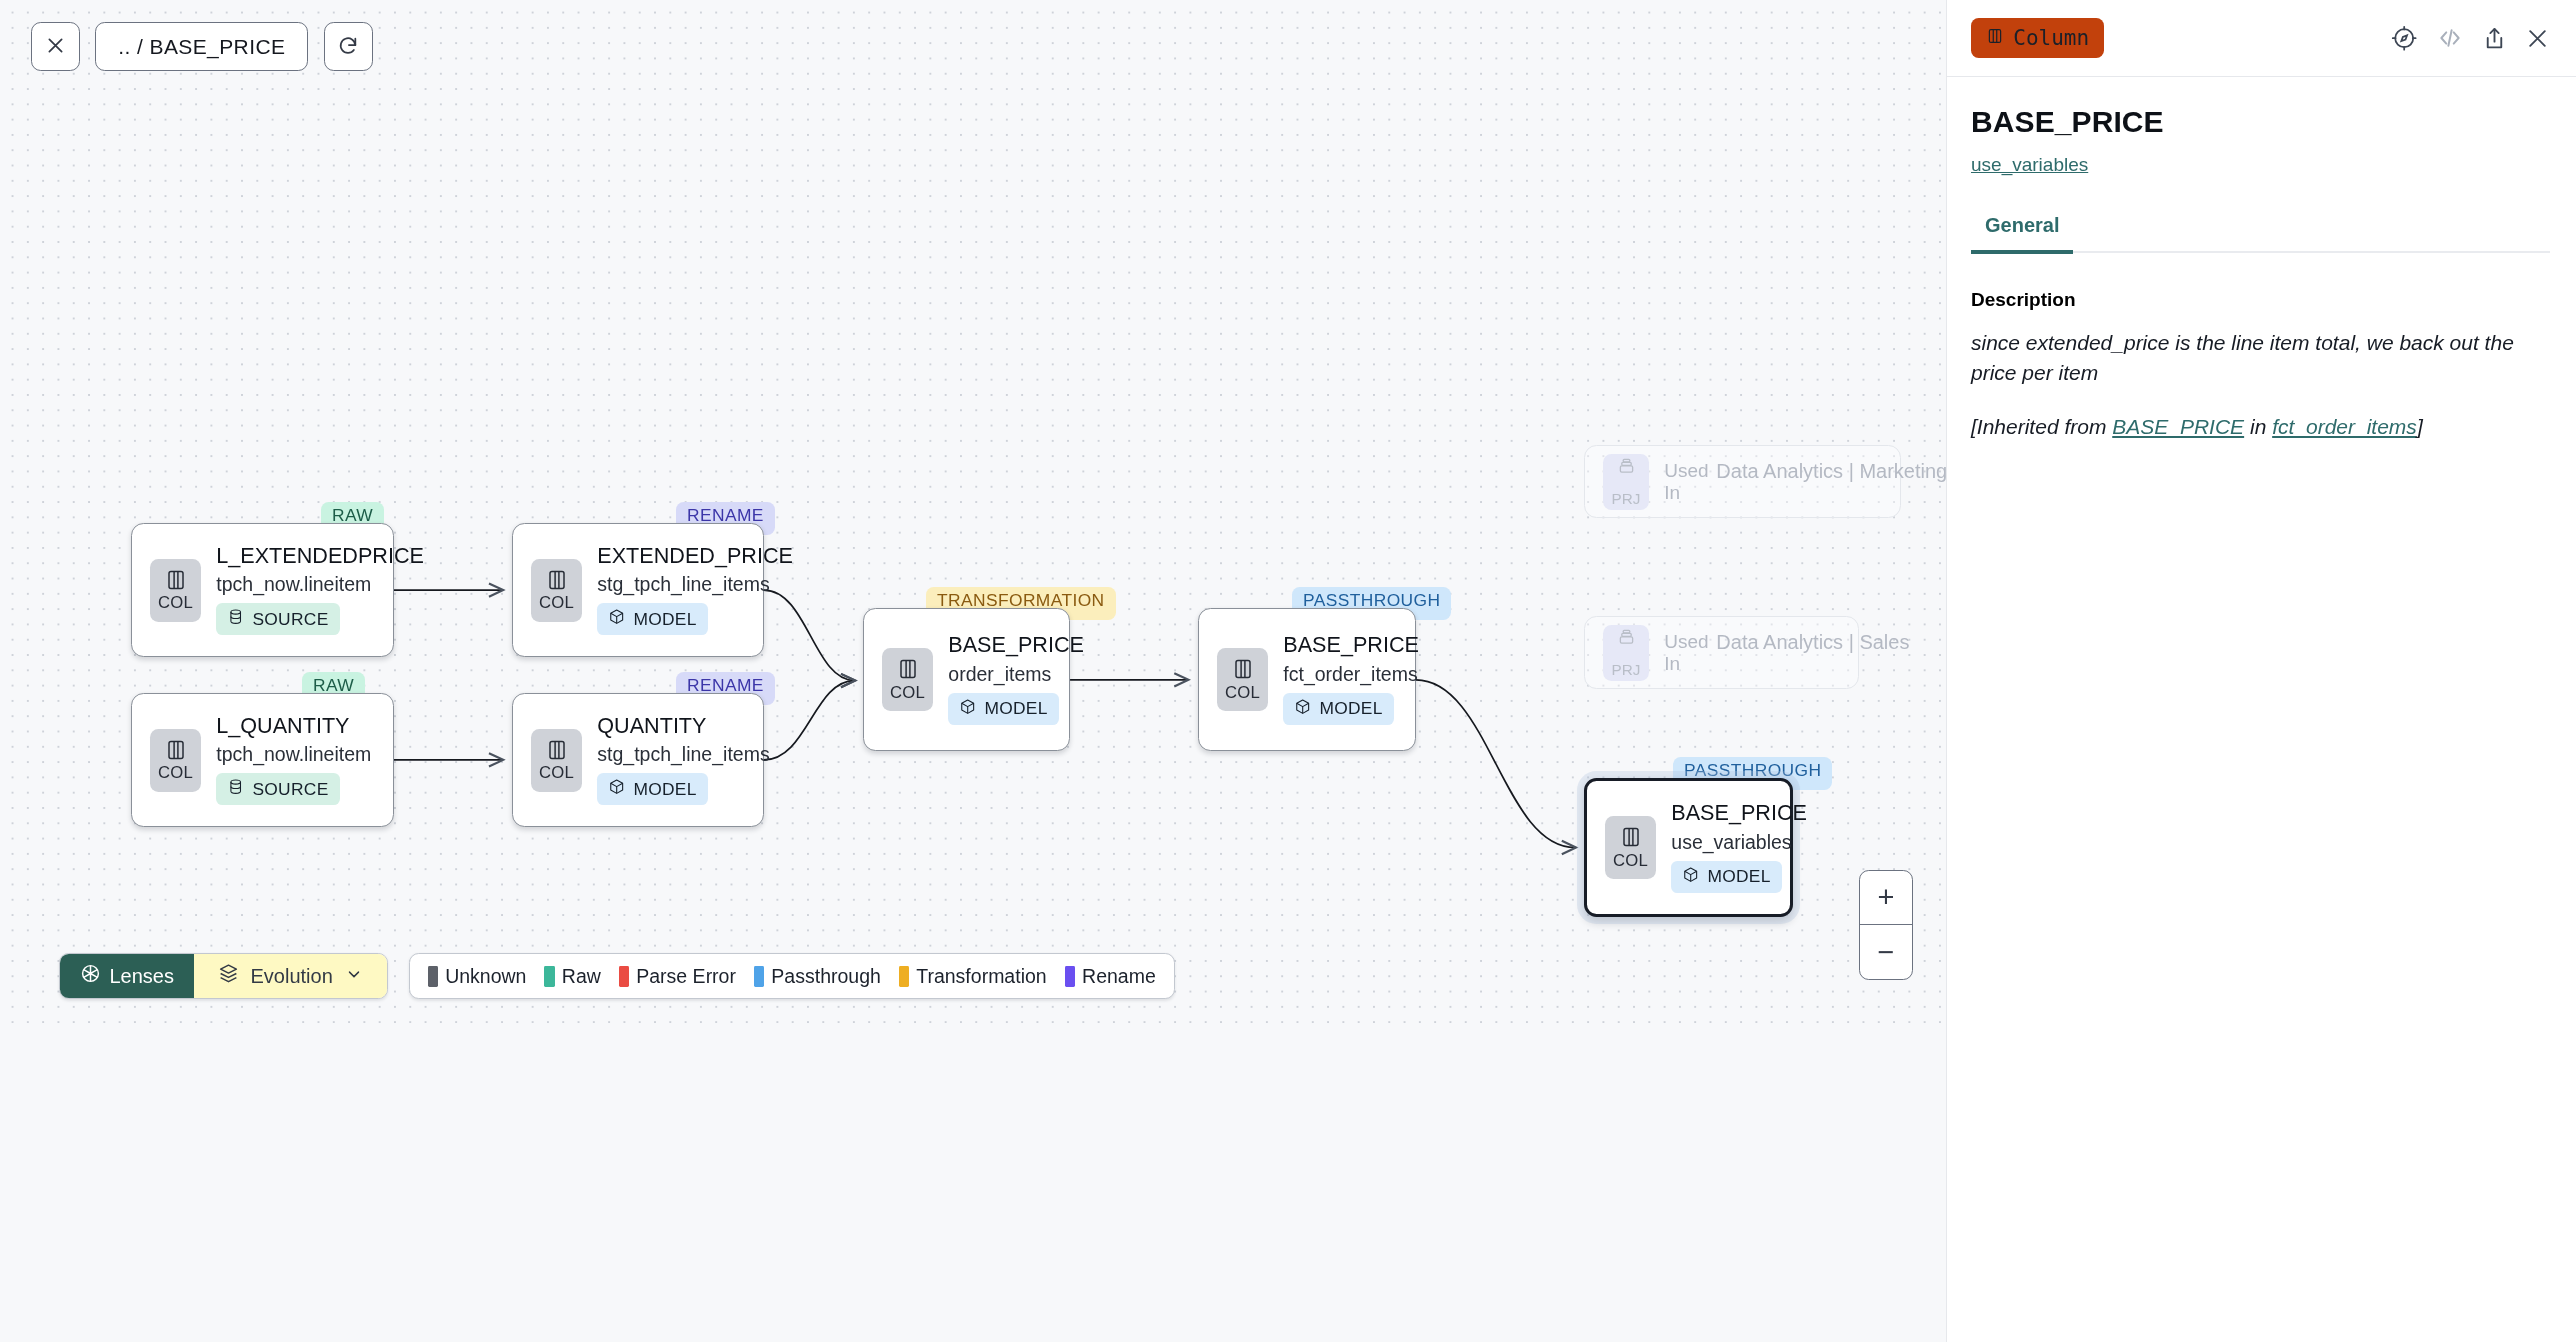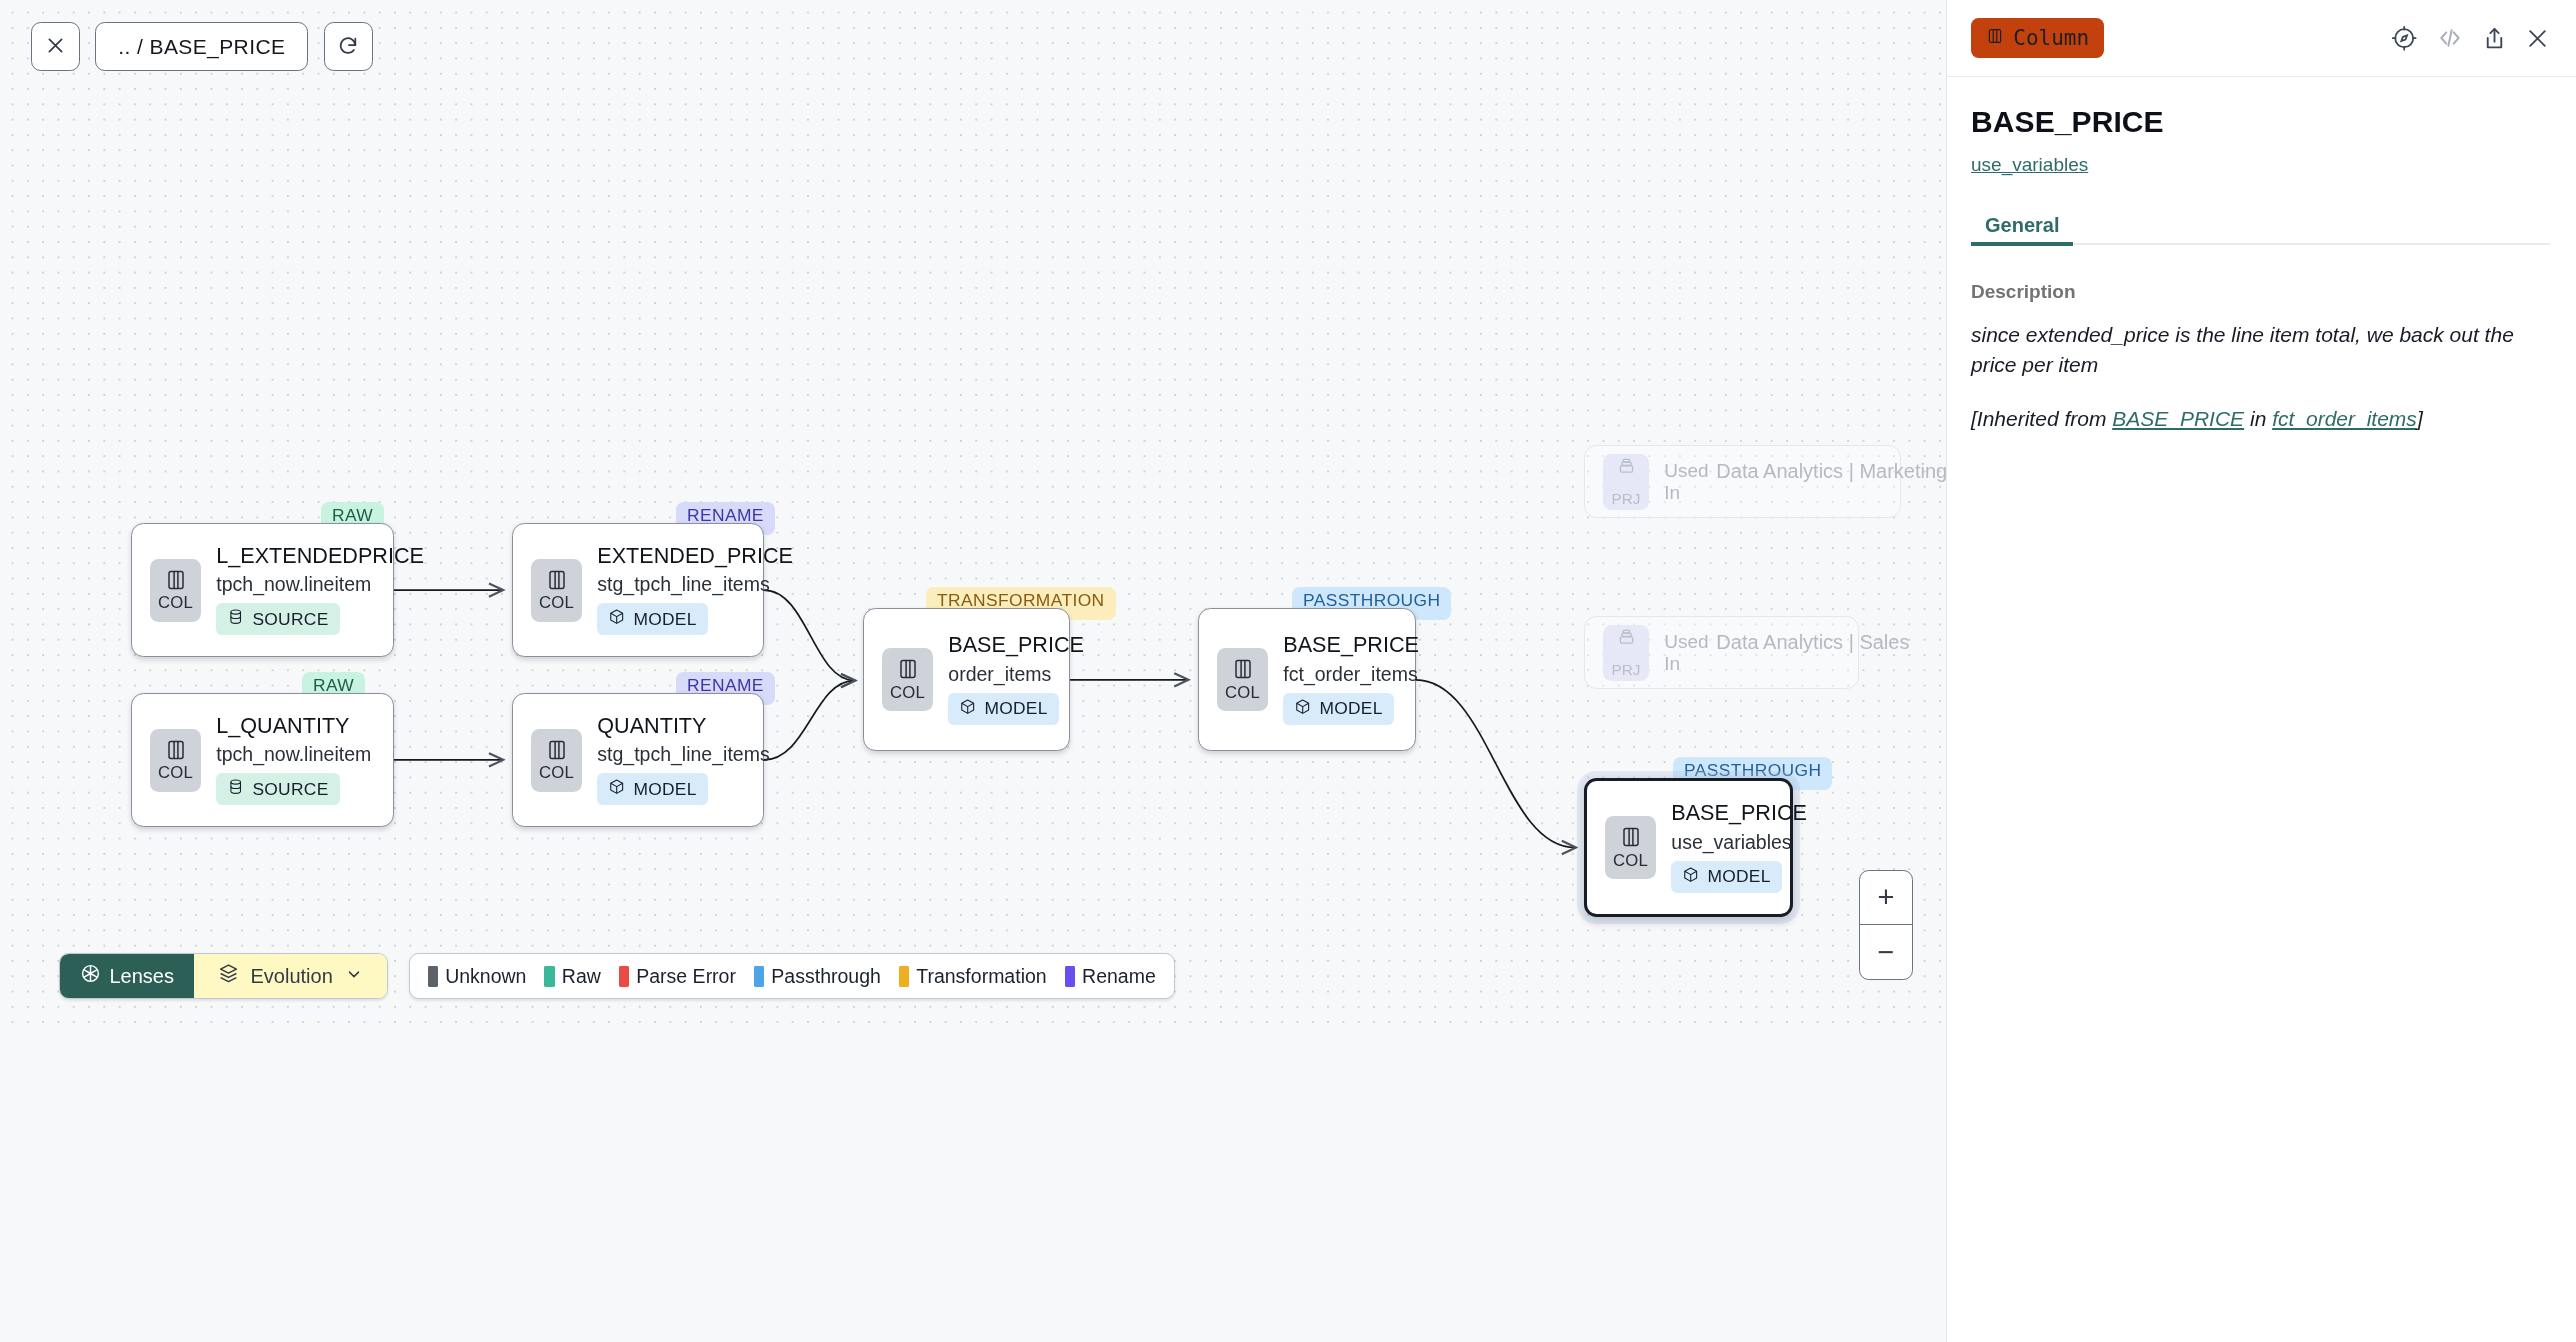--- a/index.html
+++ b/index.html
@@ -153,24 +153,24 @@
   .hicon { cursor: pointer; display: flex; align-items: center; justify-content: center; color: #3d4654; }
   .hicon.dim { color: #a9b0bb; }
   #panel-body { padding: 28px 26.4px 0 24px; }
   .panel-title { font-size: 30px; font-weight: bold; color: #0d1117; letter-spacing: 0.1px; }
   .panel-link {
     display: inline-block; margin-top: 15.3px; font-size: 19px; color: #2e6b6b;
     text-decoration: underline; cursor: pointer;
   }
   .tabs { margin-top: 38px; border-bottom: 2.1px solid #e9ebef; display: flex; }
   .tab {
-    font-size: 20px; font-weight: bold; color: #2e6b6b; padding: 0 14px 5px 14px;
+    font-size: 20px; font-weight: bold; color: #2e6b6b; padding: 0 14px 13px 14px;
     border-bottom: 4.9px solid #2e6b6b; margin-bottom: -3.5px; cursor: pointer;
   }
-  .sec-label { margin-top: 36px; font-size: 19px; font-weight: bold; color: #737373; }
+  .sec-label { margin-top: 36px; font-size: 19px; font-weight: bold; color: #000000; }
   .desc { margin-top: 17px; font-size: 21px; font-style: italic; color: #171c25; line-height: 1.42; }
   .desc2 { margin-top: 25px; font-size: 21px; font-style: italic; color: #171c25; line-height: 1.42; }
   .ilink { color: #2e6b6b; text-decoration: underline; font-style: italic; cursor: pointer; }
 </style>
 </head>
 <body>
 
 <div id="app">
 
   <div id="canvas">

